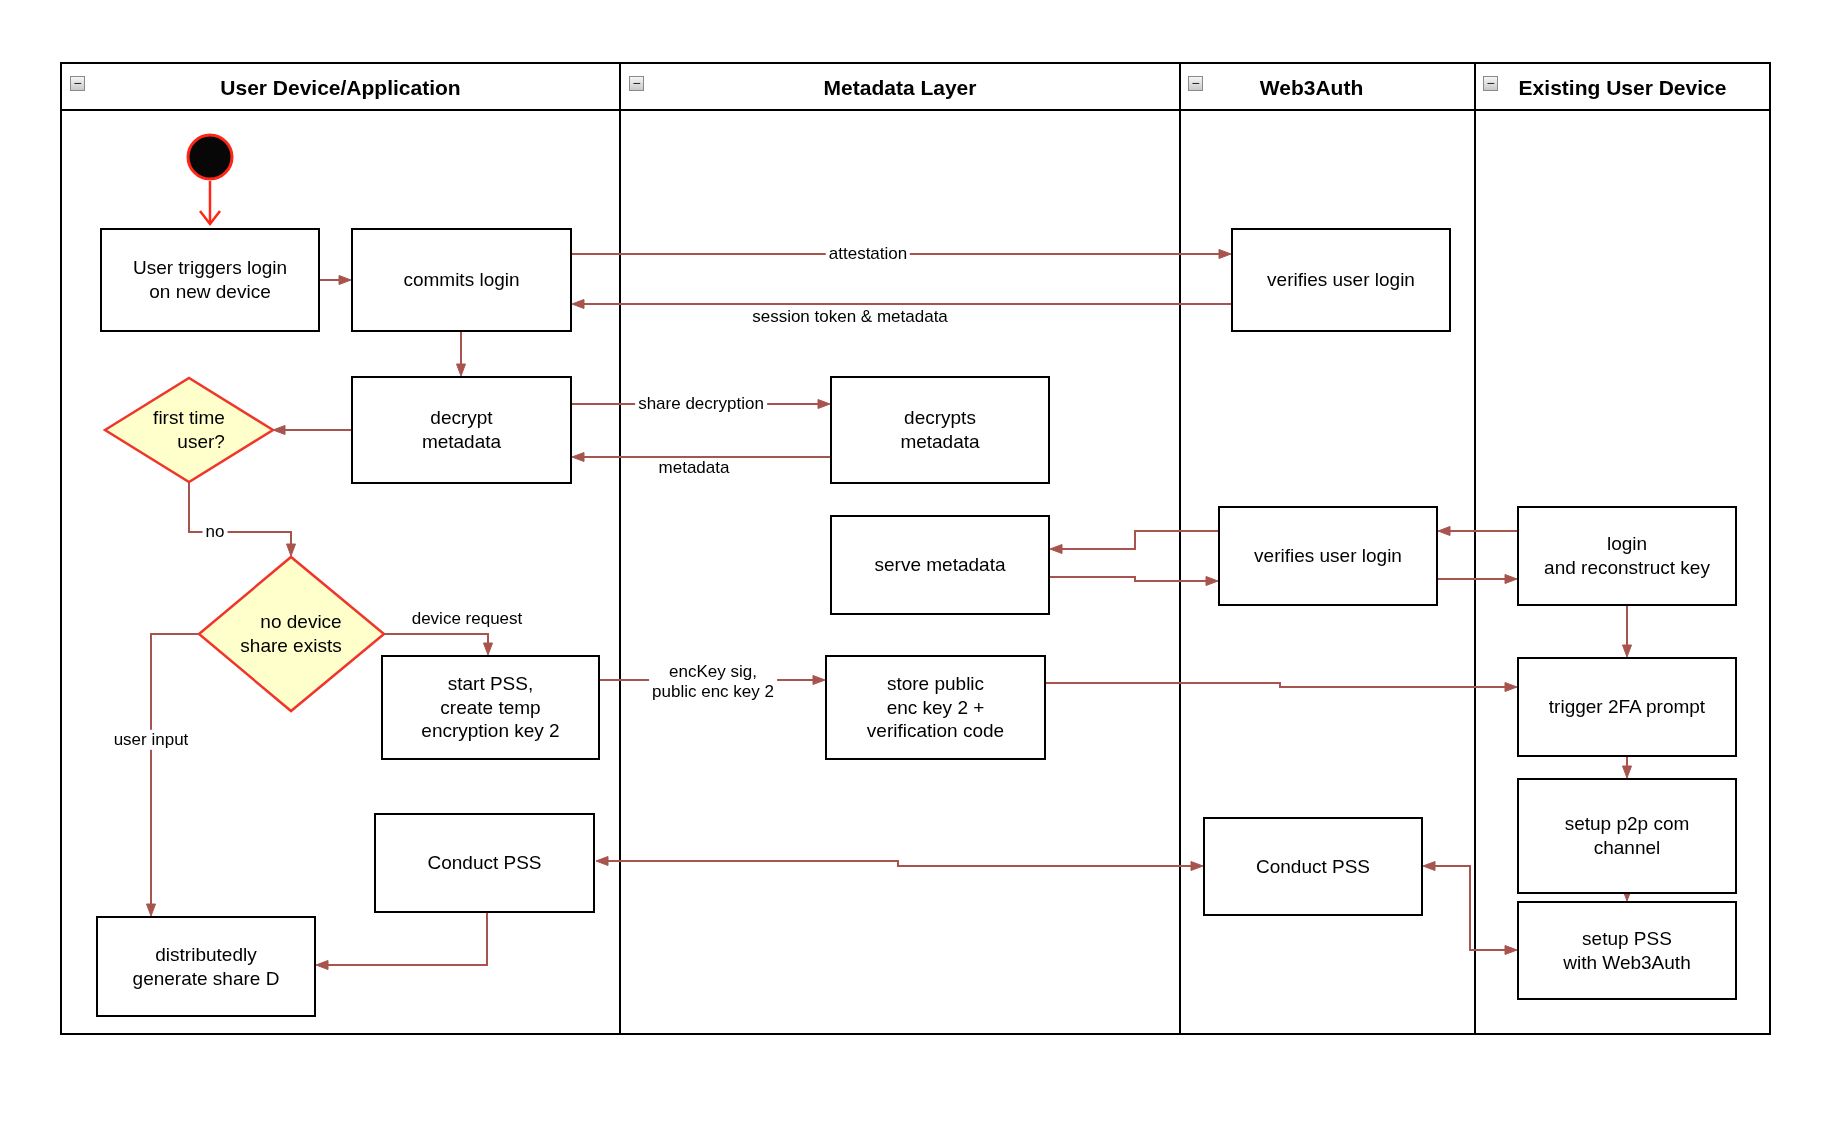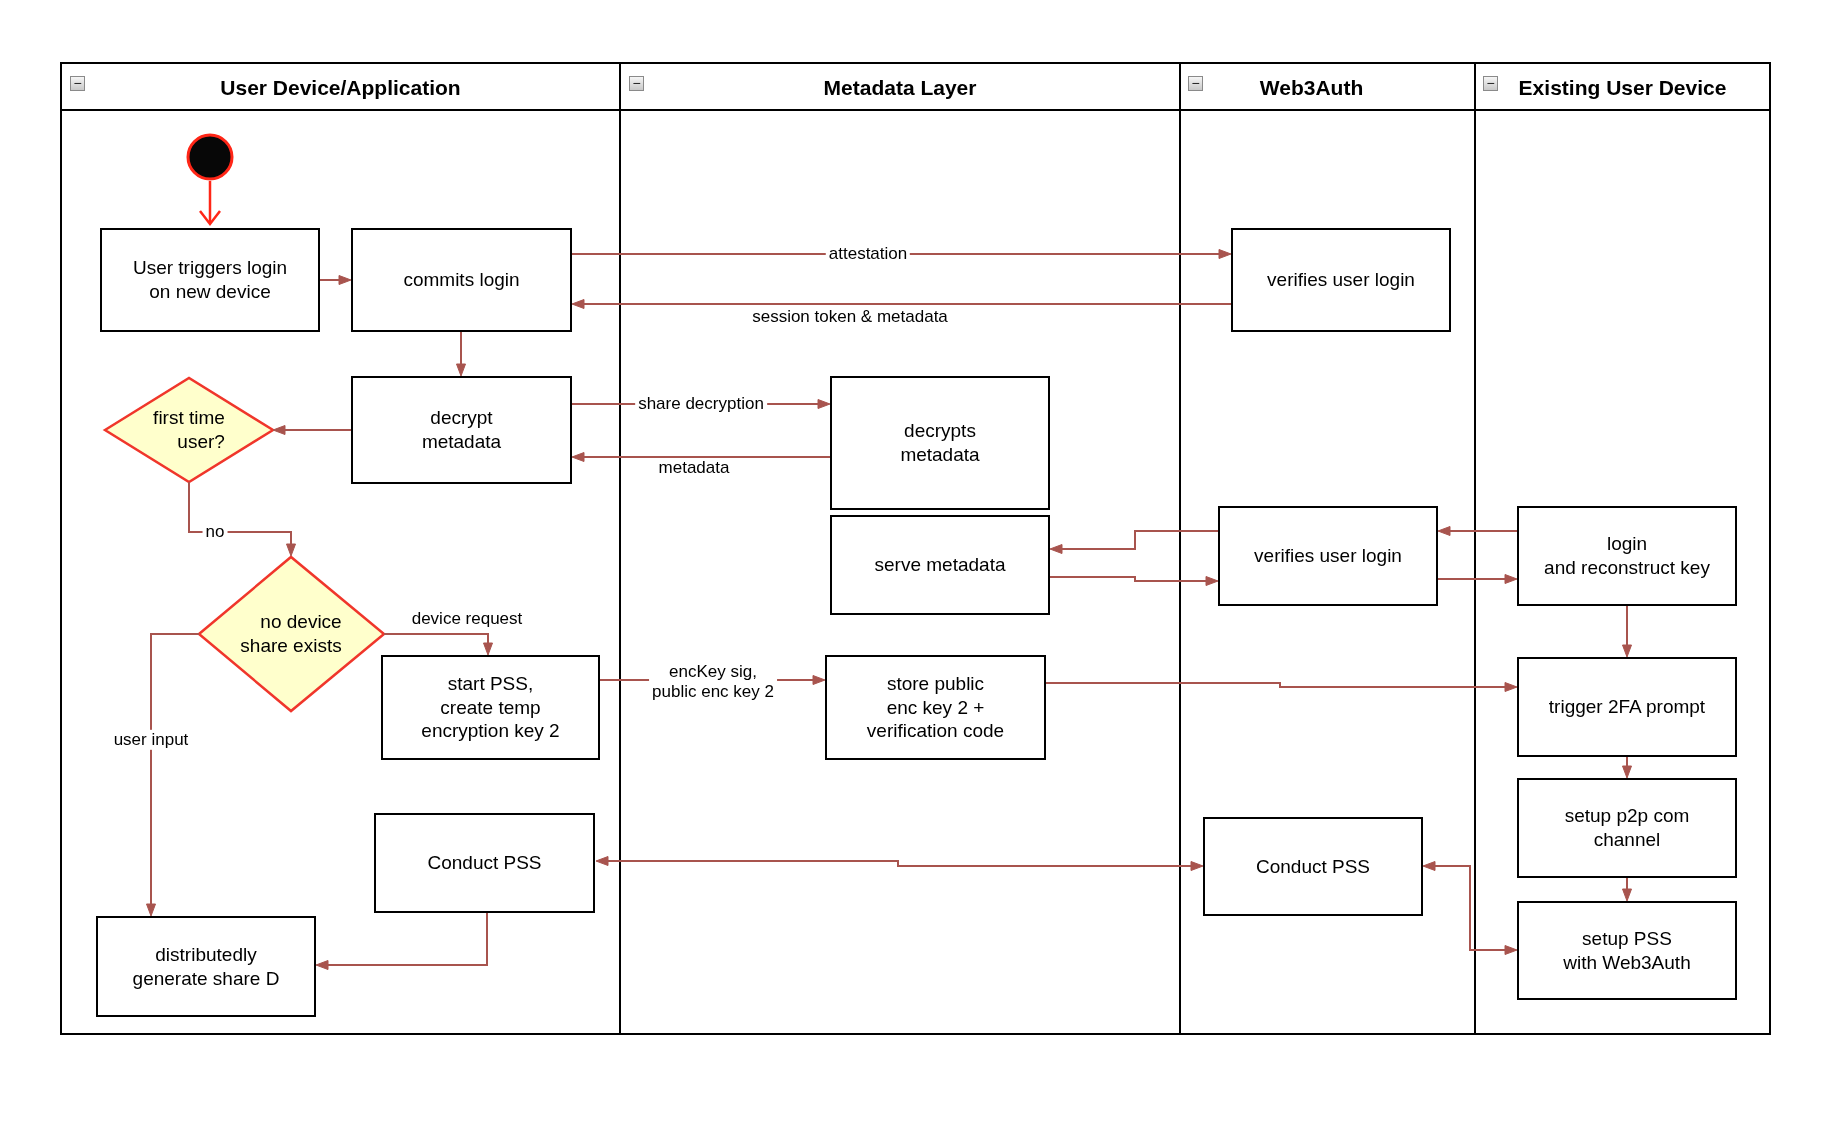--- a/index.html
+++ b/index.html
@@ -107,34 +107,34 @@
   <div class="collapse" style="left:629px;top:76px;">−</div>
   <div class="collapse" style="left:1188px;top:76px;">−</div>
   <div class="collapse" style="left:1483px;top:76px;">−</div>
 
   <div class="node" style="left:351px;top:228px;width:221px;height:104px;">commits login</div>
   <div class="node" style="left:100px;top:228px;width:220px;height:104px;">User triggers login
 on new device</div>
   <div class="node" style="left:1231px;top:228px;width:220px;height:104px;">verifies user login</div>
   <div class="node" style="left:351px;top:376px;width:221px;height:108px;">decrypt
 metadata</div>
-  <div class="node" style="left:830px;top:376px;width:220px;height:134px;">decrypts
+  <div class="node" style="left:830px;top:376px;width:220px;height:108px;">decrypts
 metadata</div>
   <div class="node" style="left:830px;top:515px;width:220px;height:100px;">serve metadata</div>
   <div class="node" style="left:1218px;top:506px;width:220px;height:100px;">verifies user login</div>
   <div class="node" style="left:1517px;top:506px;width:220px;height:100px;">login
 and reconstruct key</div>
   <div class="node" style="left:381px;top:655px;width:219px;height:105px;">start PSS,
 create temp
 encryption key 2</div>
   <div class="node" style="left:825px;top:655px;width:221px;height:105px;">store public
 enc key 2 +
 verification code</div>
   <div class="node" style="left:1517px;top:657px;width:220px;height:100px;">trigger 2FA prompt</div>
-  <div class="node" style="left:1517px;top:778px;width:220px;height:100px;">setup p2p com
+  <div class="node" style="left:1517px;top:778px;width:220px;height:116px;">setup p2p com
 channel</div>
   <div class="node" style="left:1517px;top:901px;width:220px;height:99px;">setup PSS
 with Web3Auth</div>
   <div class="node" style="left:374px;top:813px;width:221px;height:100px;">Conduct PSS</div>
   <div class="node" style="left:1203px;top:817px;width:220px;height:99px;">Conduct PSS</div>
   <div class="node" style="left:96px;top:916px;width:220px;height:101px;">distributedly
 generate share D</div>
 
   <div class="dtext" style="left:189px;top:430px;">first time
 user?</div>

